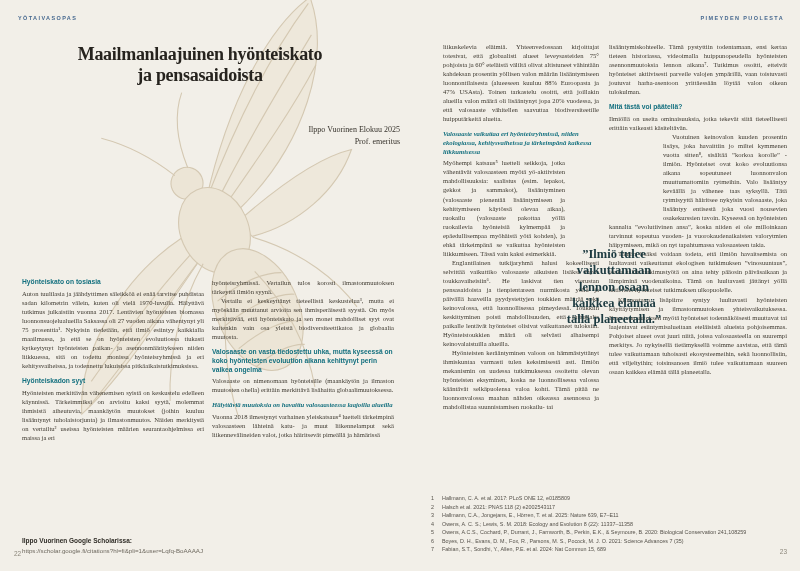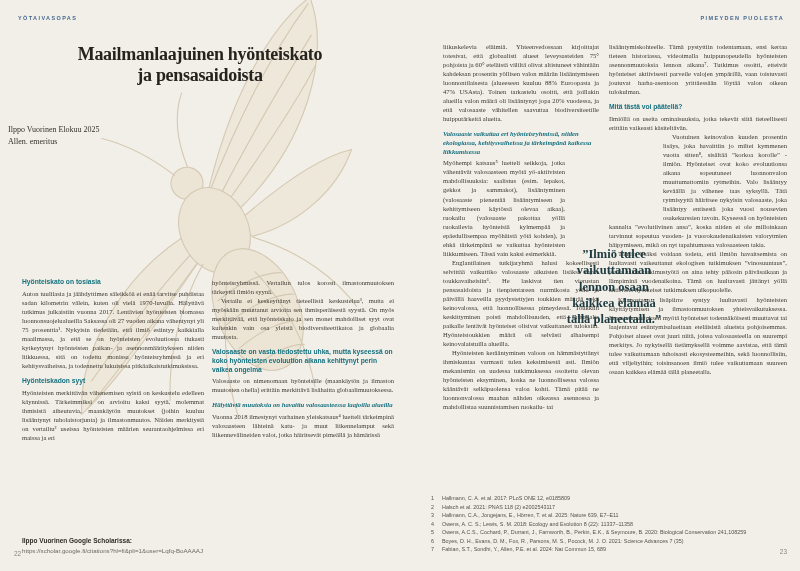--- a/index.html
+++ b/index.html
@@ -3,21 +3,21 @@
 <meta charset="utf-8">
 <style>
   html,body{margin:0;padding:0;}
   body{width:800px;height:571px;background:#f2efe8;font-family:"Liberation Serif",serif;color:#3f3a31;overflow:hidden;}
   .spread{position:relative;width:800px;height:571px;background:#f2efe8;}
   .corner-tag{position:absolute;top:15px;font-family:"Liberation Sans",sans-serif;font-weight:bold;font-size:5.5px;letter-spacing:1.4px;color:#46688f;}
   .tag-left{left:18px;}
   .tag-right{right:16px;}
   .bee{position:absolute;left:0;top:0;opacity:.8;z-index:0;}
   .article-title{position:absolute;left:0;top:44px;width:400px;text-align:center;font-weight:bold;font-size:18px;line-height:1.16;letter-spacing:-0.3px;color:#26231e;z-index:2;}
-  .byline{position:absolute;left:0;top:124px;width:400px;text-align:left;font-size:8px;line-height:1.55;color:#35312a;z-index:2;padding-left:8px;}
+  .byline{position:absolute;left:0;top:124px;width:400px;text-align:right;font-size:8px;line-height:1.55;color:#35312a;z-index:2;}
   .lp-cols{position:absolute;left:22px;top:278px;width:372px;display:flex;gap:8px;z-index:2;}
   .lp-col{width:182px;}
   .rp-cols{position:absolute;left:443px;top:42px;width:344px;display:flex;gap:10px;z-index:2;}
   .rp-col1{width:156px;}
   .rp-col2{width:178px;}
   .blk{margin:0;}
   .blk.p,.blk.pi{font-size:6.6px;line-height:1.37;text-align:justify;color:#3f3a31;}
   .blk.pi{text-indent:9px;}
   .blk.h2{font-family:"Liberation Sans",sans-serif;font-weight:bold;font-size:6.7px;line-height:1.3;color:#14707f;margin:7px 0 2px 0;}
   .blk.h3{font-style:italic;font-weight:bold;font-size:6.7px;line-height:1.3;color:#14707f;margin:7px 0 2px 0;}
@@ -69,21 +69,21 @@
 
   <div class="corner-tag tag-left">YÖTAIVASOPAS</div>
   <div class="corner-tag tag-right">PIMEYDEN PUOLESTA</div>
 
   <h1 class="article-title" style="margin:0;">
     <span>Maailmanlaajuinen hyönteiskato</span><br>
     <span>ja pensasaidoista</span>
   </h1>
   <div class="byline">
     <div>Ilppo Vuorinen Elokuu 2025</div>
-    <div>Allen. emeritus</div>
+    <div>Prof. emeritus</div>
   </div>
 
   <div class="lp-cols">
     <div class="lp-col">
         <div class="blk h2">Hyönteiskato on tosiasia</div>
         <div class="blk p">Auton tuulilasia ja jäähdyttimen säleikköä ei enää tarvitse puhdistaa sadan kilometrin välein, kuten oli vielä 1970-luvulla. Hälyttävä tutkimus julkaistiin vuonna 2017. Lentävien hyönteisten biomassa luonnonsuojelualueilla Saksassa oli 27 vuoden aikana vähentynyt yli 75 prosenttia¹. Nykyisin tiedetään, että ilmiö esiintyy kaikkialla maailmassa, ja että se on hyönteisten evoluutiossa tiukasti kytkeytynyt hyönteisten paikan- ja asennonmääritykseen niiden liikkuessa, sitä on todettu monissa hyönteisryhmissä ja eri kehitysvaiheissa, ja todennettu lukuisissa pitkäaikaistutkimuksissa.</div>
         <div class="blk h2">Hyönteiskadon syyt</div>
         <div class="blk p">Hyönteisten merkittävän vähenemisen syistä on keskustelu edelleen käynnissä. Tärkeimmiksi on arvioitu kaksi syytä, molemmat ihmisistä aiheutuvia, maankäytön muutokset (joihin kuuluu lisääntynyt tuholaistorjunta) ja ilmastonmuutos. Näiden merkitystä on vertailtu² useissa hyönteisten määrien seurantaohjelmissa eri maissa ja eri</div>
       </div>
     <div class="lp-col">

